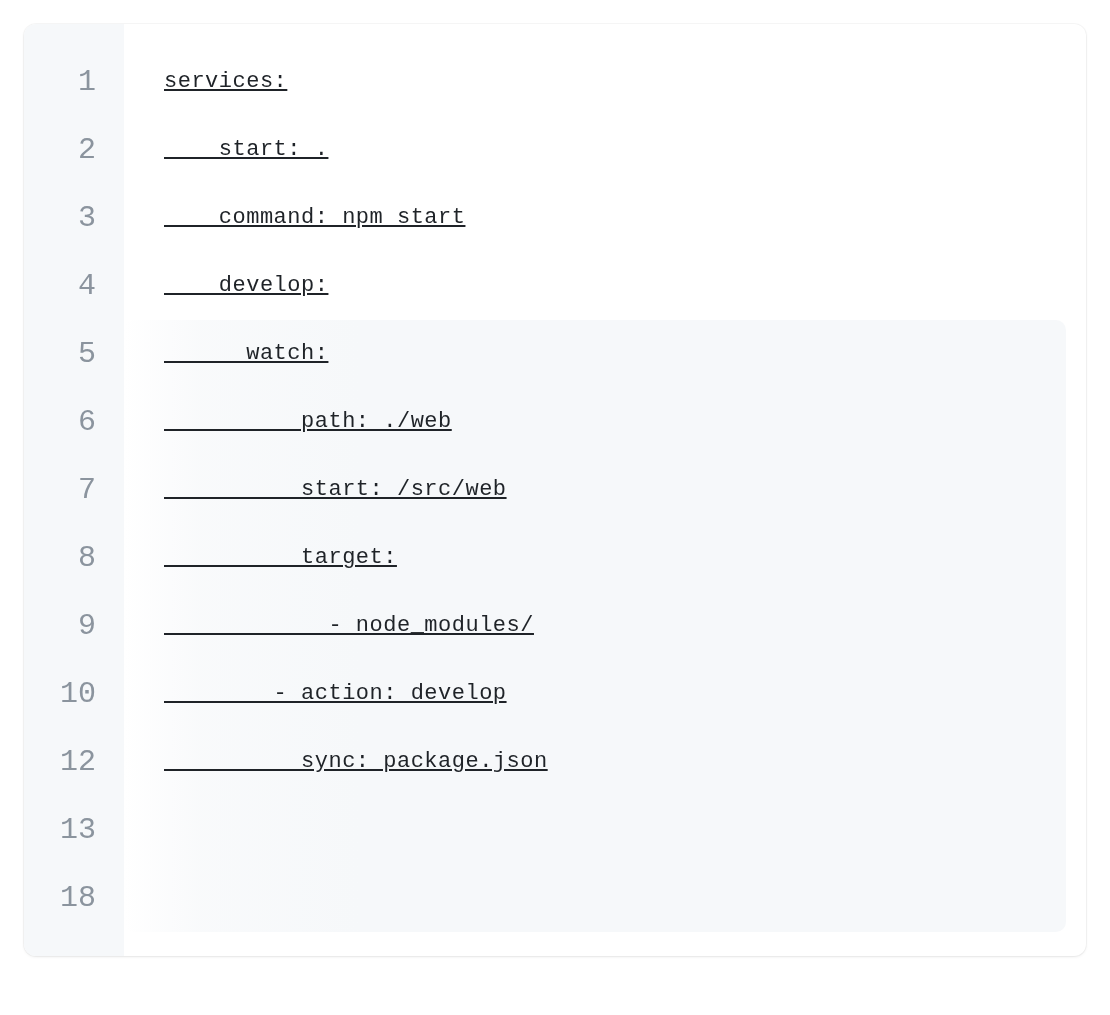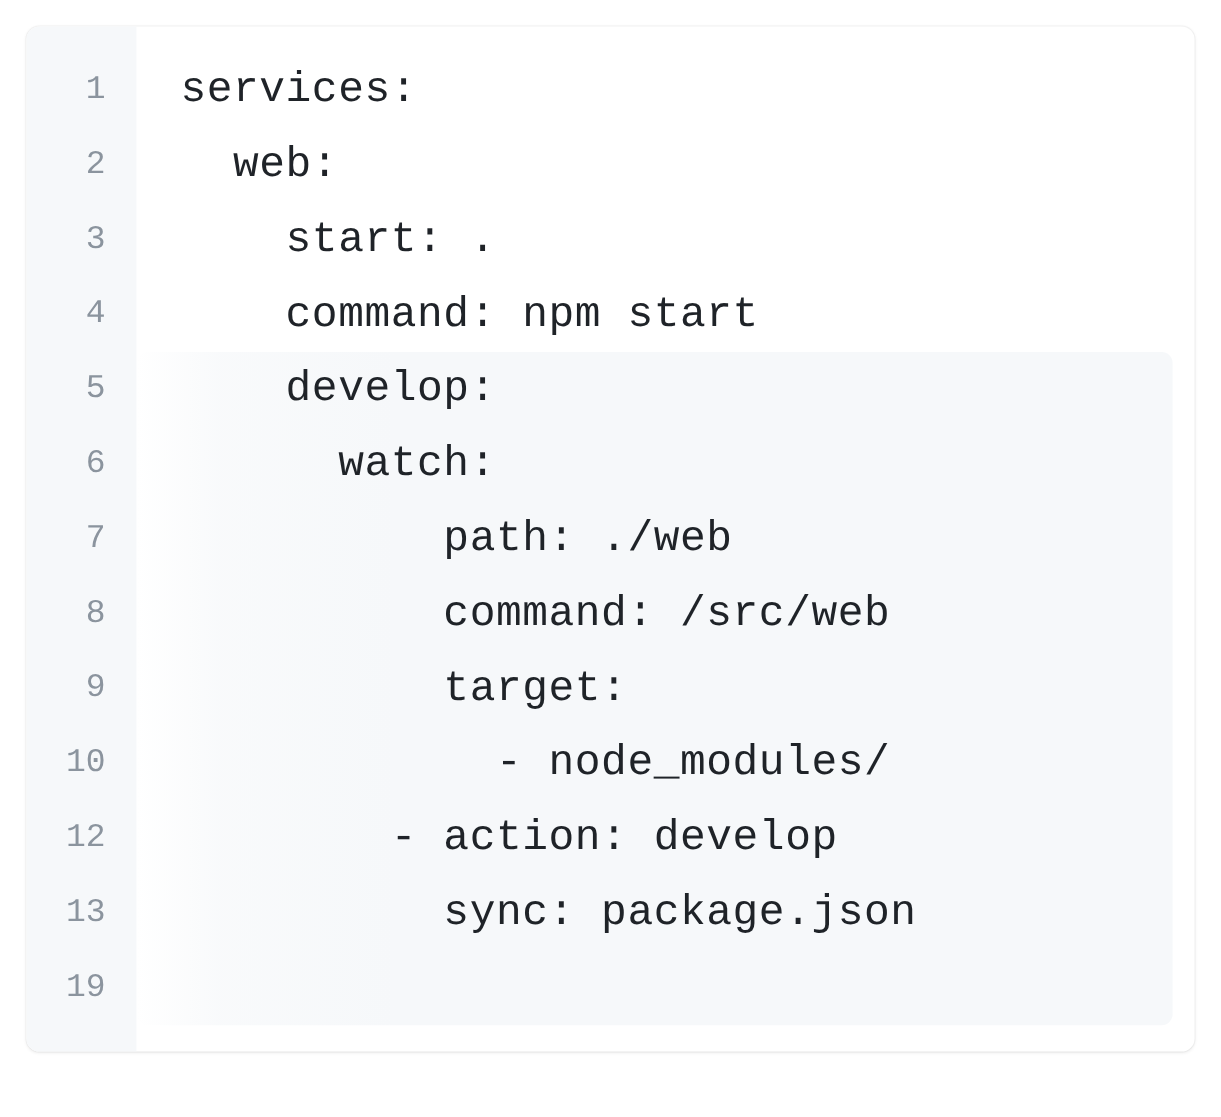--- a/index.html
+++ b/index.html
@@ -49,58 +49,58 @@
       background: linear-gradient(to right, rgba(246,248,250,0) 0%, rgba(246,248,250,0.7) 8%, rgba(246,248,250,1) 25%, rgba(246,248,250,1) 100%);
       border-radius: 10px;
       pointer-events: none;
       z-index: 0;
     }
     .code-lines {
       position: relative;
       z-index: 1;
     }
     .code-line {
-      font-size: 39px;
+      font-size: 22px;
       line-height: 68px;
       height: 68px;
       color: #1f2328;
       white-space: pre;
       letter-spacing: 0.5px;
+      text-decoration: underline;
     }
   </style>
 </head>
 <body>
 
 <div class="code-block">
   <div class="gutter">
     <div class="line-number">1</div>
     <div class="line-number">2</div>
     <div class="line-number">3</div>
     <div class="line-number">4</div>
     <div class="line-number">5</div>
     <div class="line-number">6</div>
     <div class="line-number">7</div>
     <div class="line-number">8</div>
     <div class="line-number">9</div>
     <div class="line-number">10</div>
     <div class="line-number">12</div>
     <div class="line-number">13</div>
-    <div class="line-number">19</div>
+    <div class="line-number">18</div>
   </div>
   <div class="code-area">
     <div class="highlight-region"></div>
     <div class="code-lines">
       <div class="code-line">services:</div>
-      <div class="code-line">  web:</div>
       <div class="code-line">    start: .</div>
       <div class="code-line">    command: npm start</div>
       <div class="code-line">    develop:</div>
       <div class="code-line">      watch:</div>
       <div class="code-line">          path: ./web</div>
-      <div class="code-line">          command: /src/web</div>
+      <div class="code-line">          start: /src/web</div>
       <div class="code-line">          target:</div>
       <div class="code-line">            - node_modules/</div>
       <div class="code-line">        - action: develop</div>
       <div class="code-line">          sync: package.json</div>
       <div class="code-line"></div>
     </div>
   </div>
 </div>
 
 </body></html>

